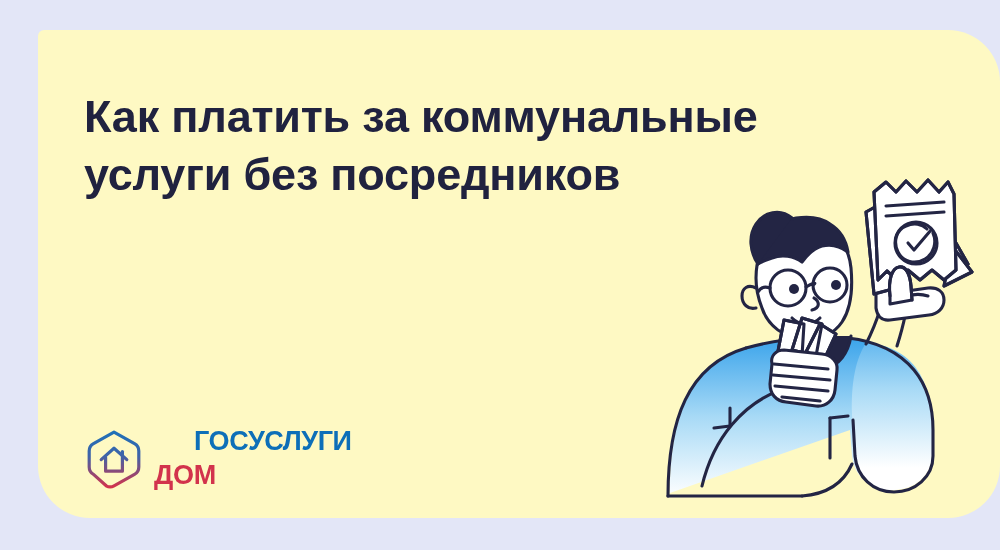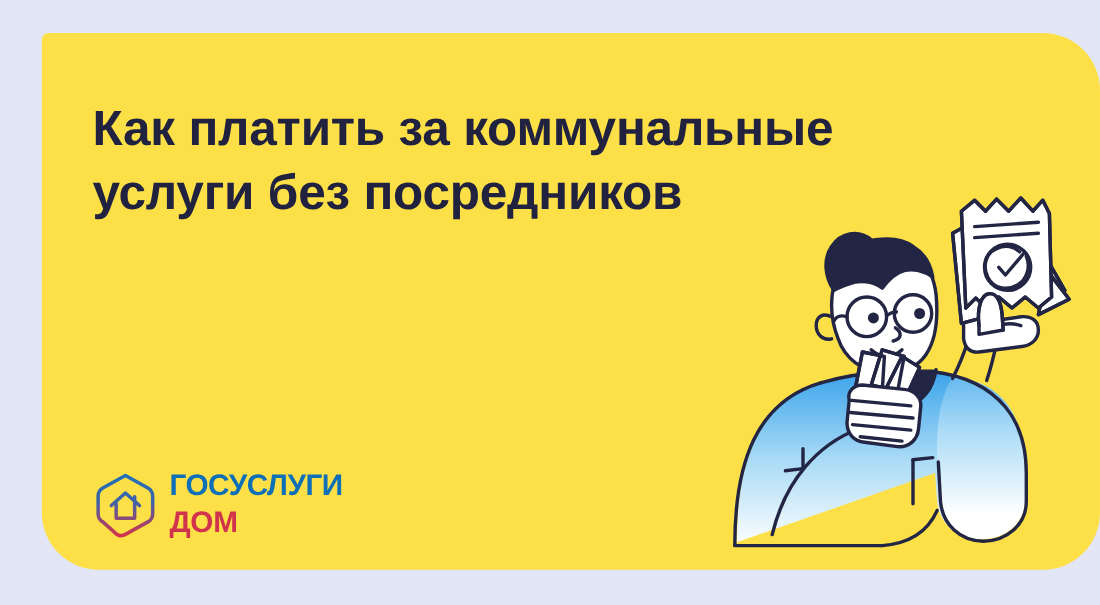--- a/index.html
+++ b/index.html
@@ -21,21 +21,21 @@
     background: #e3e6f7;
   }
 
   
   .card {
     position: absolute;
     left: 38px;
     top: 30px;
     width: 962px;
     height: 488px;
-    background: #fde047;
+    background: #fef9c3;
     border-radius: 6px 52px 52px 52px;
     overflow: hidden;
   }
 
   
   .headline {
     position: absolute;
     left: 46px;
     top: 28px;
     width: 770px;
@@ -68,20 +68,21 @@
     flex-direction: column;
     justify-content: center;
     line-height: 1;
   }
   .logo-words .w1 {
     font-family: "Liberation Sans", sans-serif;
     font-weight: bold;
     font-size: 27px;
     letter-spacing: -0.4px;
     color: #0d6fb8;
+    margin-left: 40px;
   }
   .logo-words .w2 {
     font-family: "Liberation Sans", sans-serif;
     font-weight: bold;
     font-size: 27px;
     letter-spacing: -0.2px;
     color: #d2334c;
     margin-top: 7px;
   }
 

